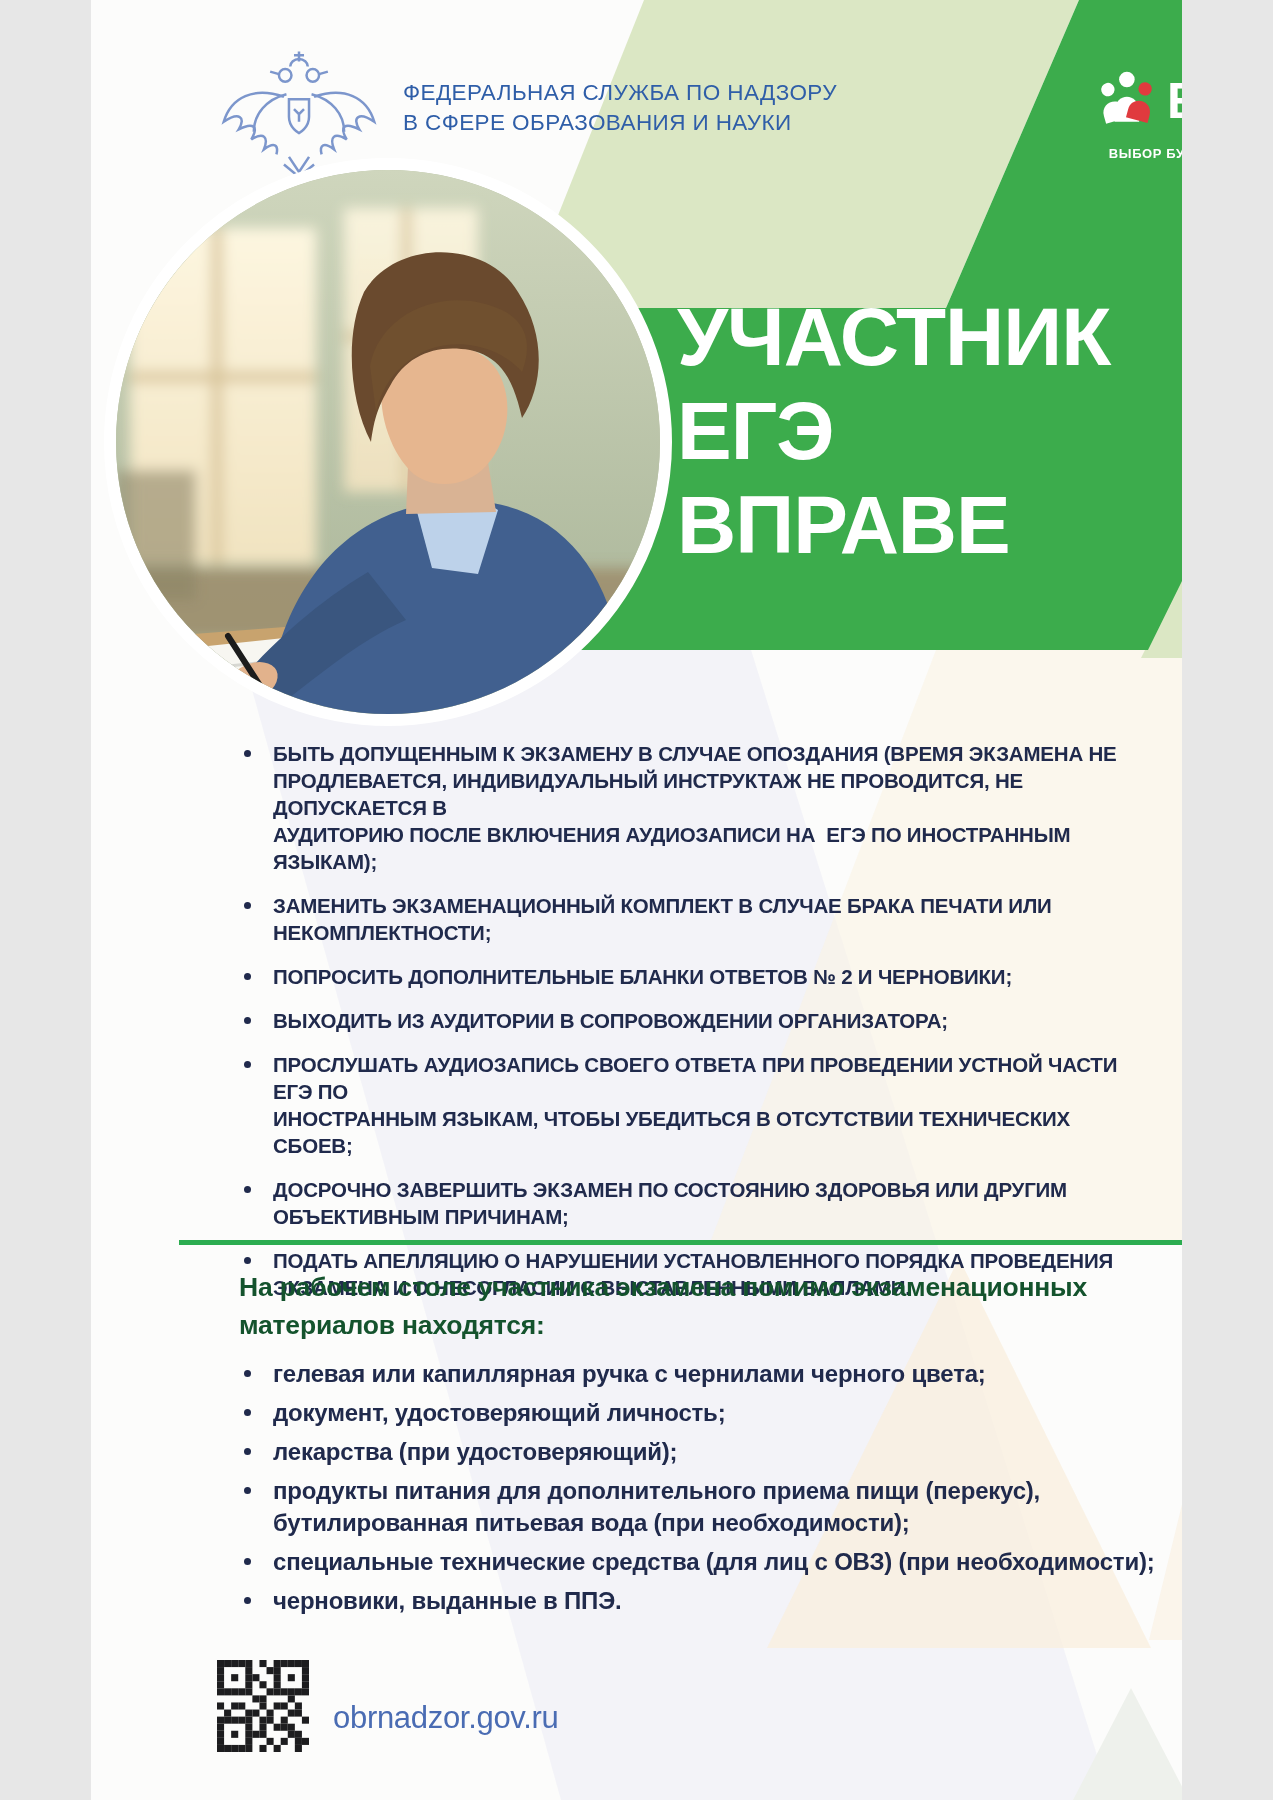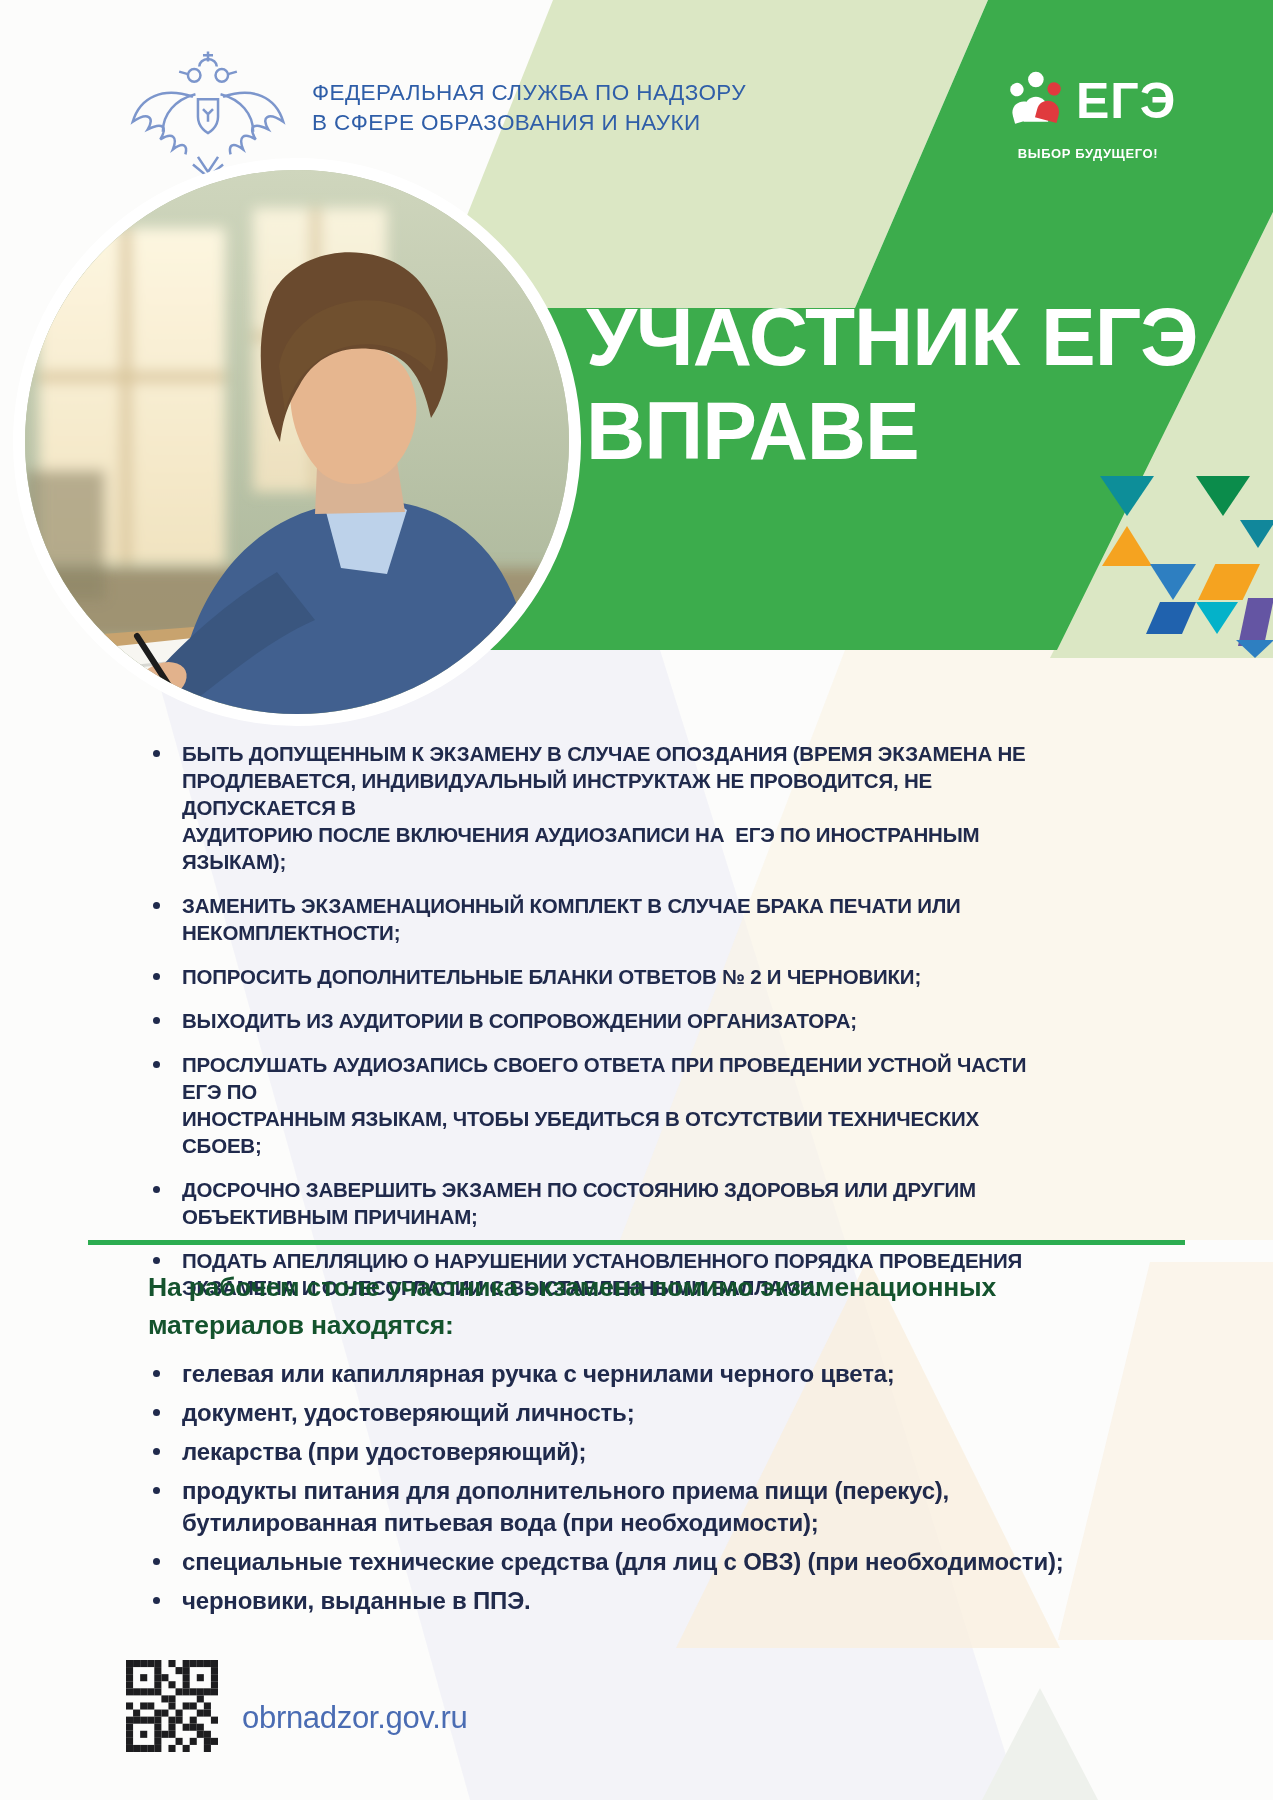--- a/index.html
+++ b/index.html
@@ -1,17 +1,17 @@
 <!DOCTYPE html>
 <html><head>
 <meta charset="utf-8">
 <style>
   html,body{margin:0;padding:0;background:#e7e7e7;}
   .poster{
-    position:relative;width:1273px;height:1800px;margin:0 auto;
+    position:relative;width:1091px;height:1800px;margin:0 auto;
     background:#fcfcfb;overflow:hidden;
     font-family:"Liberation Sans",sans-serif;color:#202A4C;
   }
   .layer{position:absolute;inset:0;pointer-events:none;}
 
   
   .dec-lavender{background:#ECEDF6;opacity:.6;
     clip-path:polygon(150px 650px,660px 650px,1020px 1800px,470px 1800px);}
   .dec-cream-1{background:#FAF3E2;opacity:.55;
     clip-path:polygon(845px 650px,1273px 650px,1273px 1240px,620px 1240px);}

